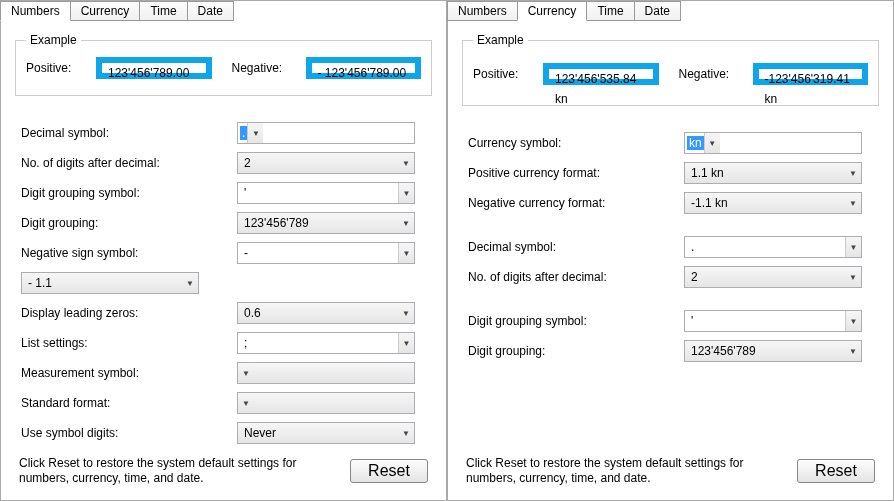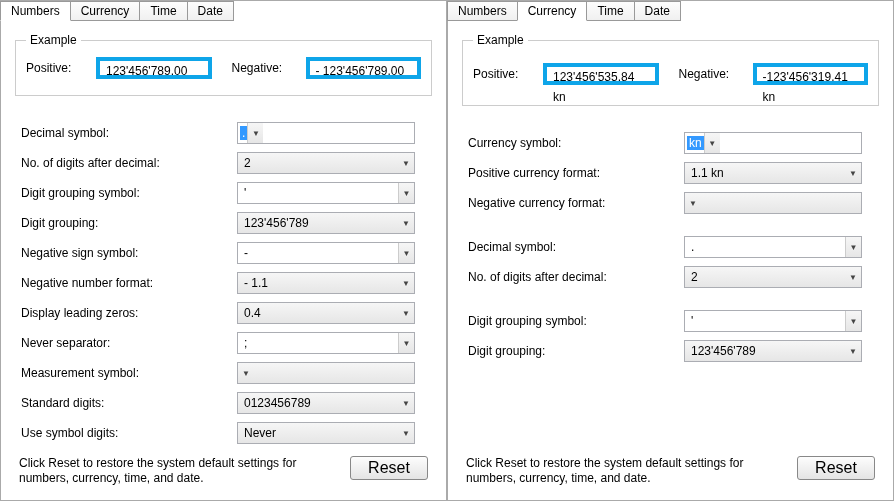--- a/index.html
+++ b/index.html
@@ -64,21 +64,21 @@
     font-size: 12px;
     padding: 0 4px;
   }
   .example-row {
     display: flex;
     align-items: center;
     gap: 12px;
   }
   .example-row .lbl { width: 58px; }
   .example-row .val {
-    border: 4px solid #0ea5e9;
+    border: 6px solid #0ea5e9;
     background: #fff;
     height: 22px;
     line-height: 20px;
     padding: 0 6px;
     flex: 1;
     font-family: "Segoe UI", Tahoma, sans-serif;
     font-size: 12px;
   }
   .settings {
     margin-top: 22px;
@@ -132,21 +132,21 @@
     color: #444;
   }
   .textcombo .caret {
     border-left: 1px solid #ccc;
     height: 100%;
     display:flex;align-items:center;justify-content:center;
     background: linear-gradient(#f6f6f6,#e6e6e6);
   }
   .footer {
     display: flex;
-    align-items: flex-start;
+    align-items: center;
     padding: 4px 6px 6px 6px;
     gap: 10px;
   }
   .footer .ftext {
     flex: 1;
     font-size: 12px;
     line-height: 15px;
   }
   .btn {
     min-width: 78px;
@@ -222,59 +222,57 @@
         <div class="row">
           <span class="rlabel">Negative sign symbol:</span>
           <div class="ctrl">
               <div class="textcombo">
                 <span class="ctext">-</span>
                 <span class="caret">▼</span>
               </div>
             </div>
         </div>
         <div class="row">
-          <span class="rlabel">Negative number format:</span>
           <div class="ctrl">
               <div class="combo">
                 <span class="ctext">- 1.1</span>
                 <span class="caret">▼</span>
               </div>
             </div>
         </div>
         <div class="row">
           <span class="rlabel">Display leading zeros:</span>
           <div class="ctrl">
               <div class="combo">
-                <span class="ctext">0.4</span>
-                <span class="caret">▼</span>
-              </div>
-            </div>
-        </div>
-        <div class="row">
-          <span class="rlabel">Never separator:</span>
+                <span class="ctext">0.6</span>
+                <span class="caret">▼</span>
+              </div>
+            </div>
+        </div>
+        <div class="row">
+          <span class="rlabel">List settings:</span>
           <div class="ctrl">
               <div class="textcombo">
                 <span class="ctext">;</span>
                 <span class="caret">▼</span>
               </div>
             </div>
         </div>
         <div class="row">
           <span class="rlabel">Measurement symbol:</span>
           <div class="ctrl">
               <div class="combo">
                 <span class="caret">▼</span>
               </div>
             </div>
         </div>
         <div class="row">
-          <span class="rlabel">Standard digits:</span>
-          <div class="ctrl">
-              <div class="combo">
-                <span class="ctext">0123456789</span>
+          <span class="rlabel">Standard format:</span>
+          <div class="ctrl">
+              <div class="combo">
                 <span class="caret">▼</span>
               </div>
             </div>
         </div>
         <div class="row">
           <span class="rlabel">Use symbol digits:</span>
           <div class="ctrl">
               <div class="combo">
                 <span class="ctext">Never</span>
                 <span class="caret">▼</span>
@@ -324,20 +322,21 @@
               <div class="combo">
                 <span class="ctext">1.1 kn</span>
                 <span class="caret">▼</span>
               </div>
             </div>
         </div>
         <div class="row">
           <span class="rlabel">Negative currency format:</span>
           <div class="ctrl">
               <div class="combo">
+                <span class="ctext">-1.1 kn</span>
                 <span class="caret">▼</span>
               </div>
             </div>
         </div>
 
         <div class="row gap-above">
           <span class="rlabel">Decimal symbol:</span>
           <div class="ctrl">
               <div class="textcombo">
                 <span class="ctext">.</span>

